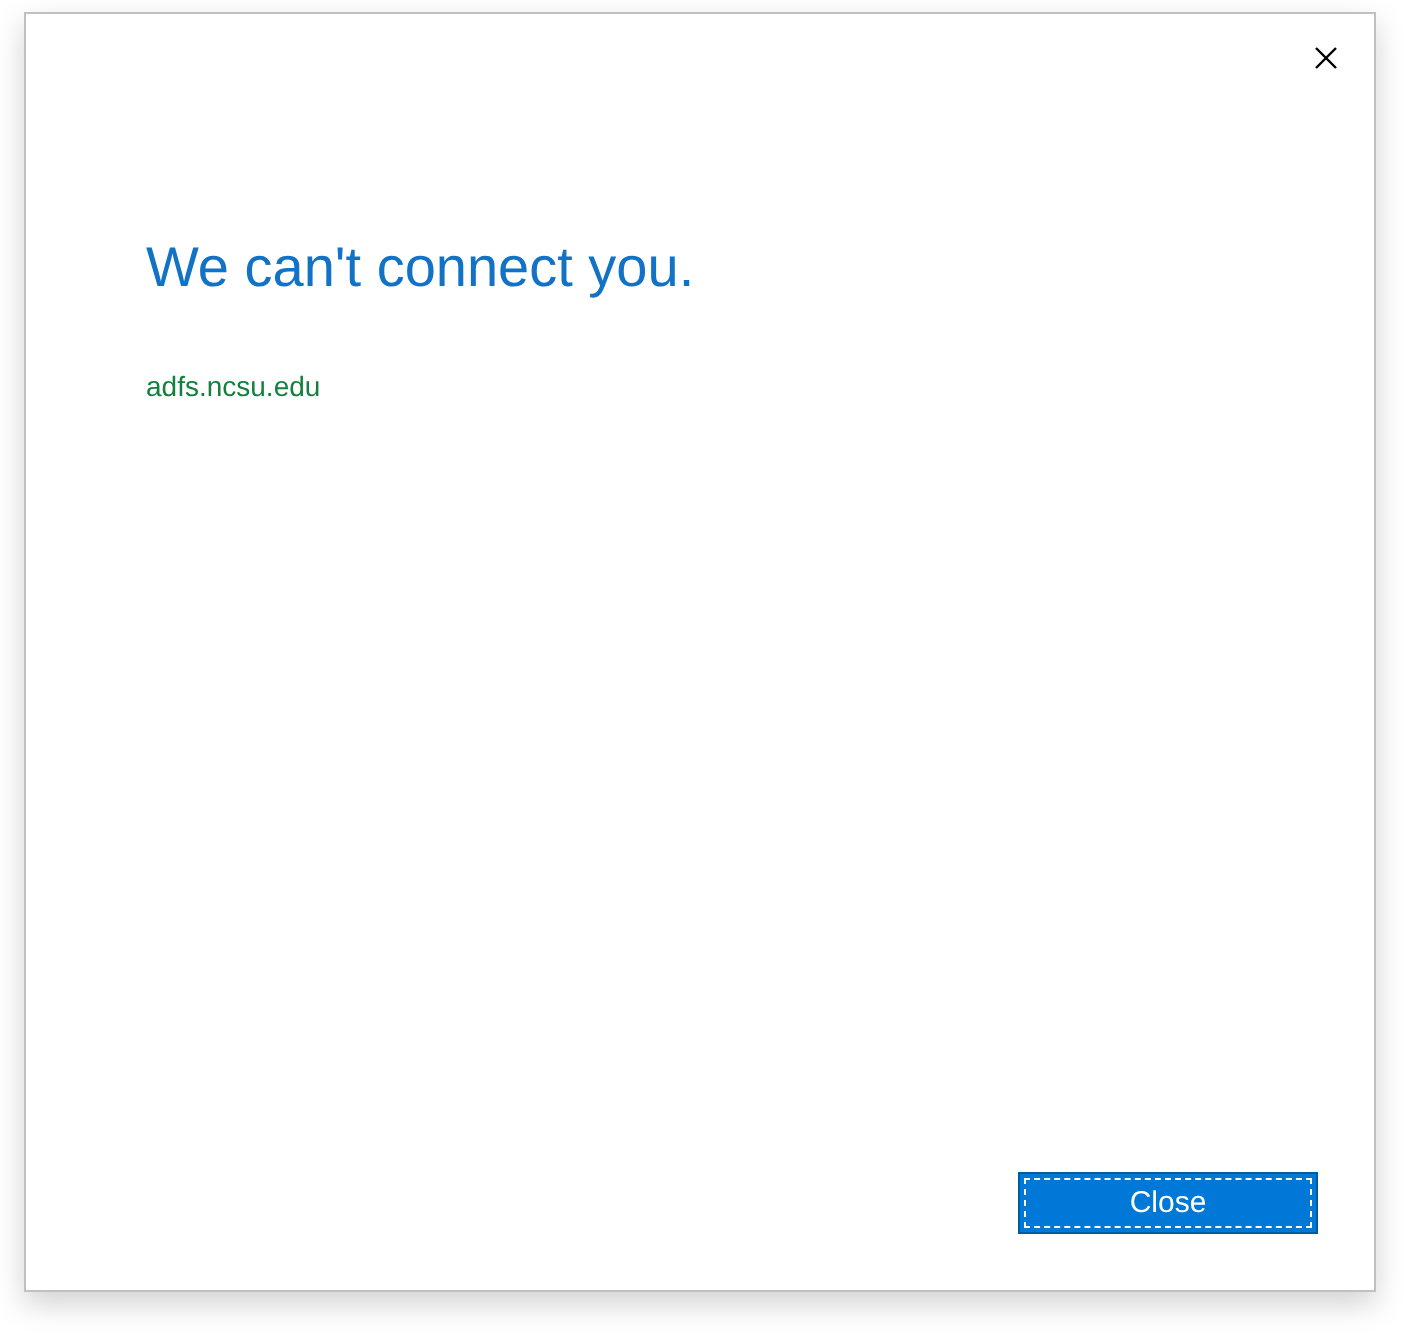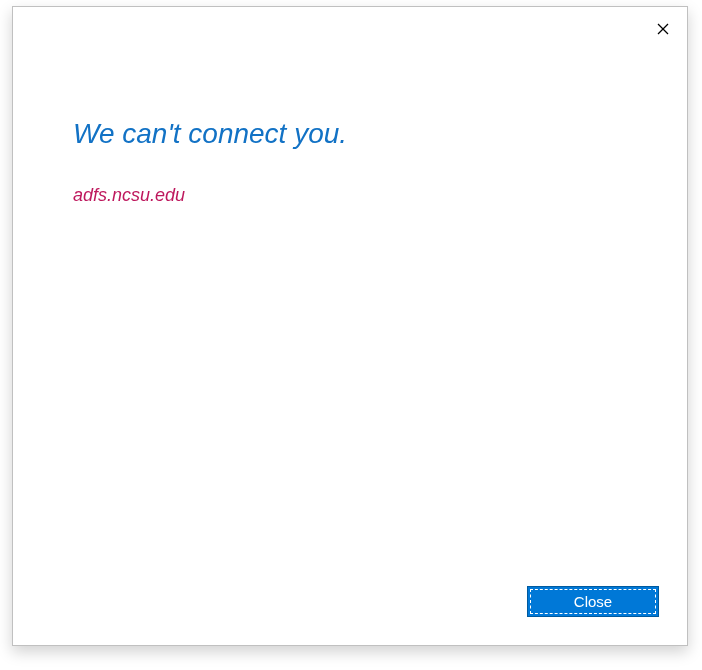--- a/index.html
+++ b/index.html
@@ -37,59 +37,58 @@
       color: #000000;
     }
     .close-icon svg {
       width: 12px;
       height: 12px;
       stroke: #000000;
       stroke-width: 1.2;
     }
     .content {
       padding: 110px 60px 0 60px;
-      font-style: italic;
     }
     .heading {
       font-size: 28px;
       font-weight: 400;
       color: #1272c5;
       margin-bottom: 34px;
       line-height: 1.2;
     }
     .message {
       font-size: 15px;
       color: #1a1a1a;
       line-height: 1.4;
       margin-bottom: 30px;
     }
     .error-code {
       font-size: 15px;
       color: #8a8a8a;
       margin-bottom: 24px;
     }
     .server-name {
-      font-size: 18px;
-      color: #be185d;
+      font-size: 14px;
+      color: #15803d;
     }
     .button-row {
       position: absolute;
       bottom: 28px;
       right: 28px;
     }
     .close-button {
       background: #0078d7;
       color: #ffffff;
       border: 1px solid #005a9e;
       outline: 1px dashed #ffffff;
       outline-offset: -4px;
       font-size: 15px;
       font-family: inherit;
       padding: 6px 0;
-      width: 132px;
+      width: 150px;
       text-align: center;
       cursor: pointer;
     }
   </style>
 </head>
 <body>
 
 <div class="dialog">
 
   <div class="close-icon">

